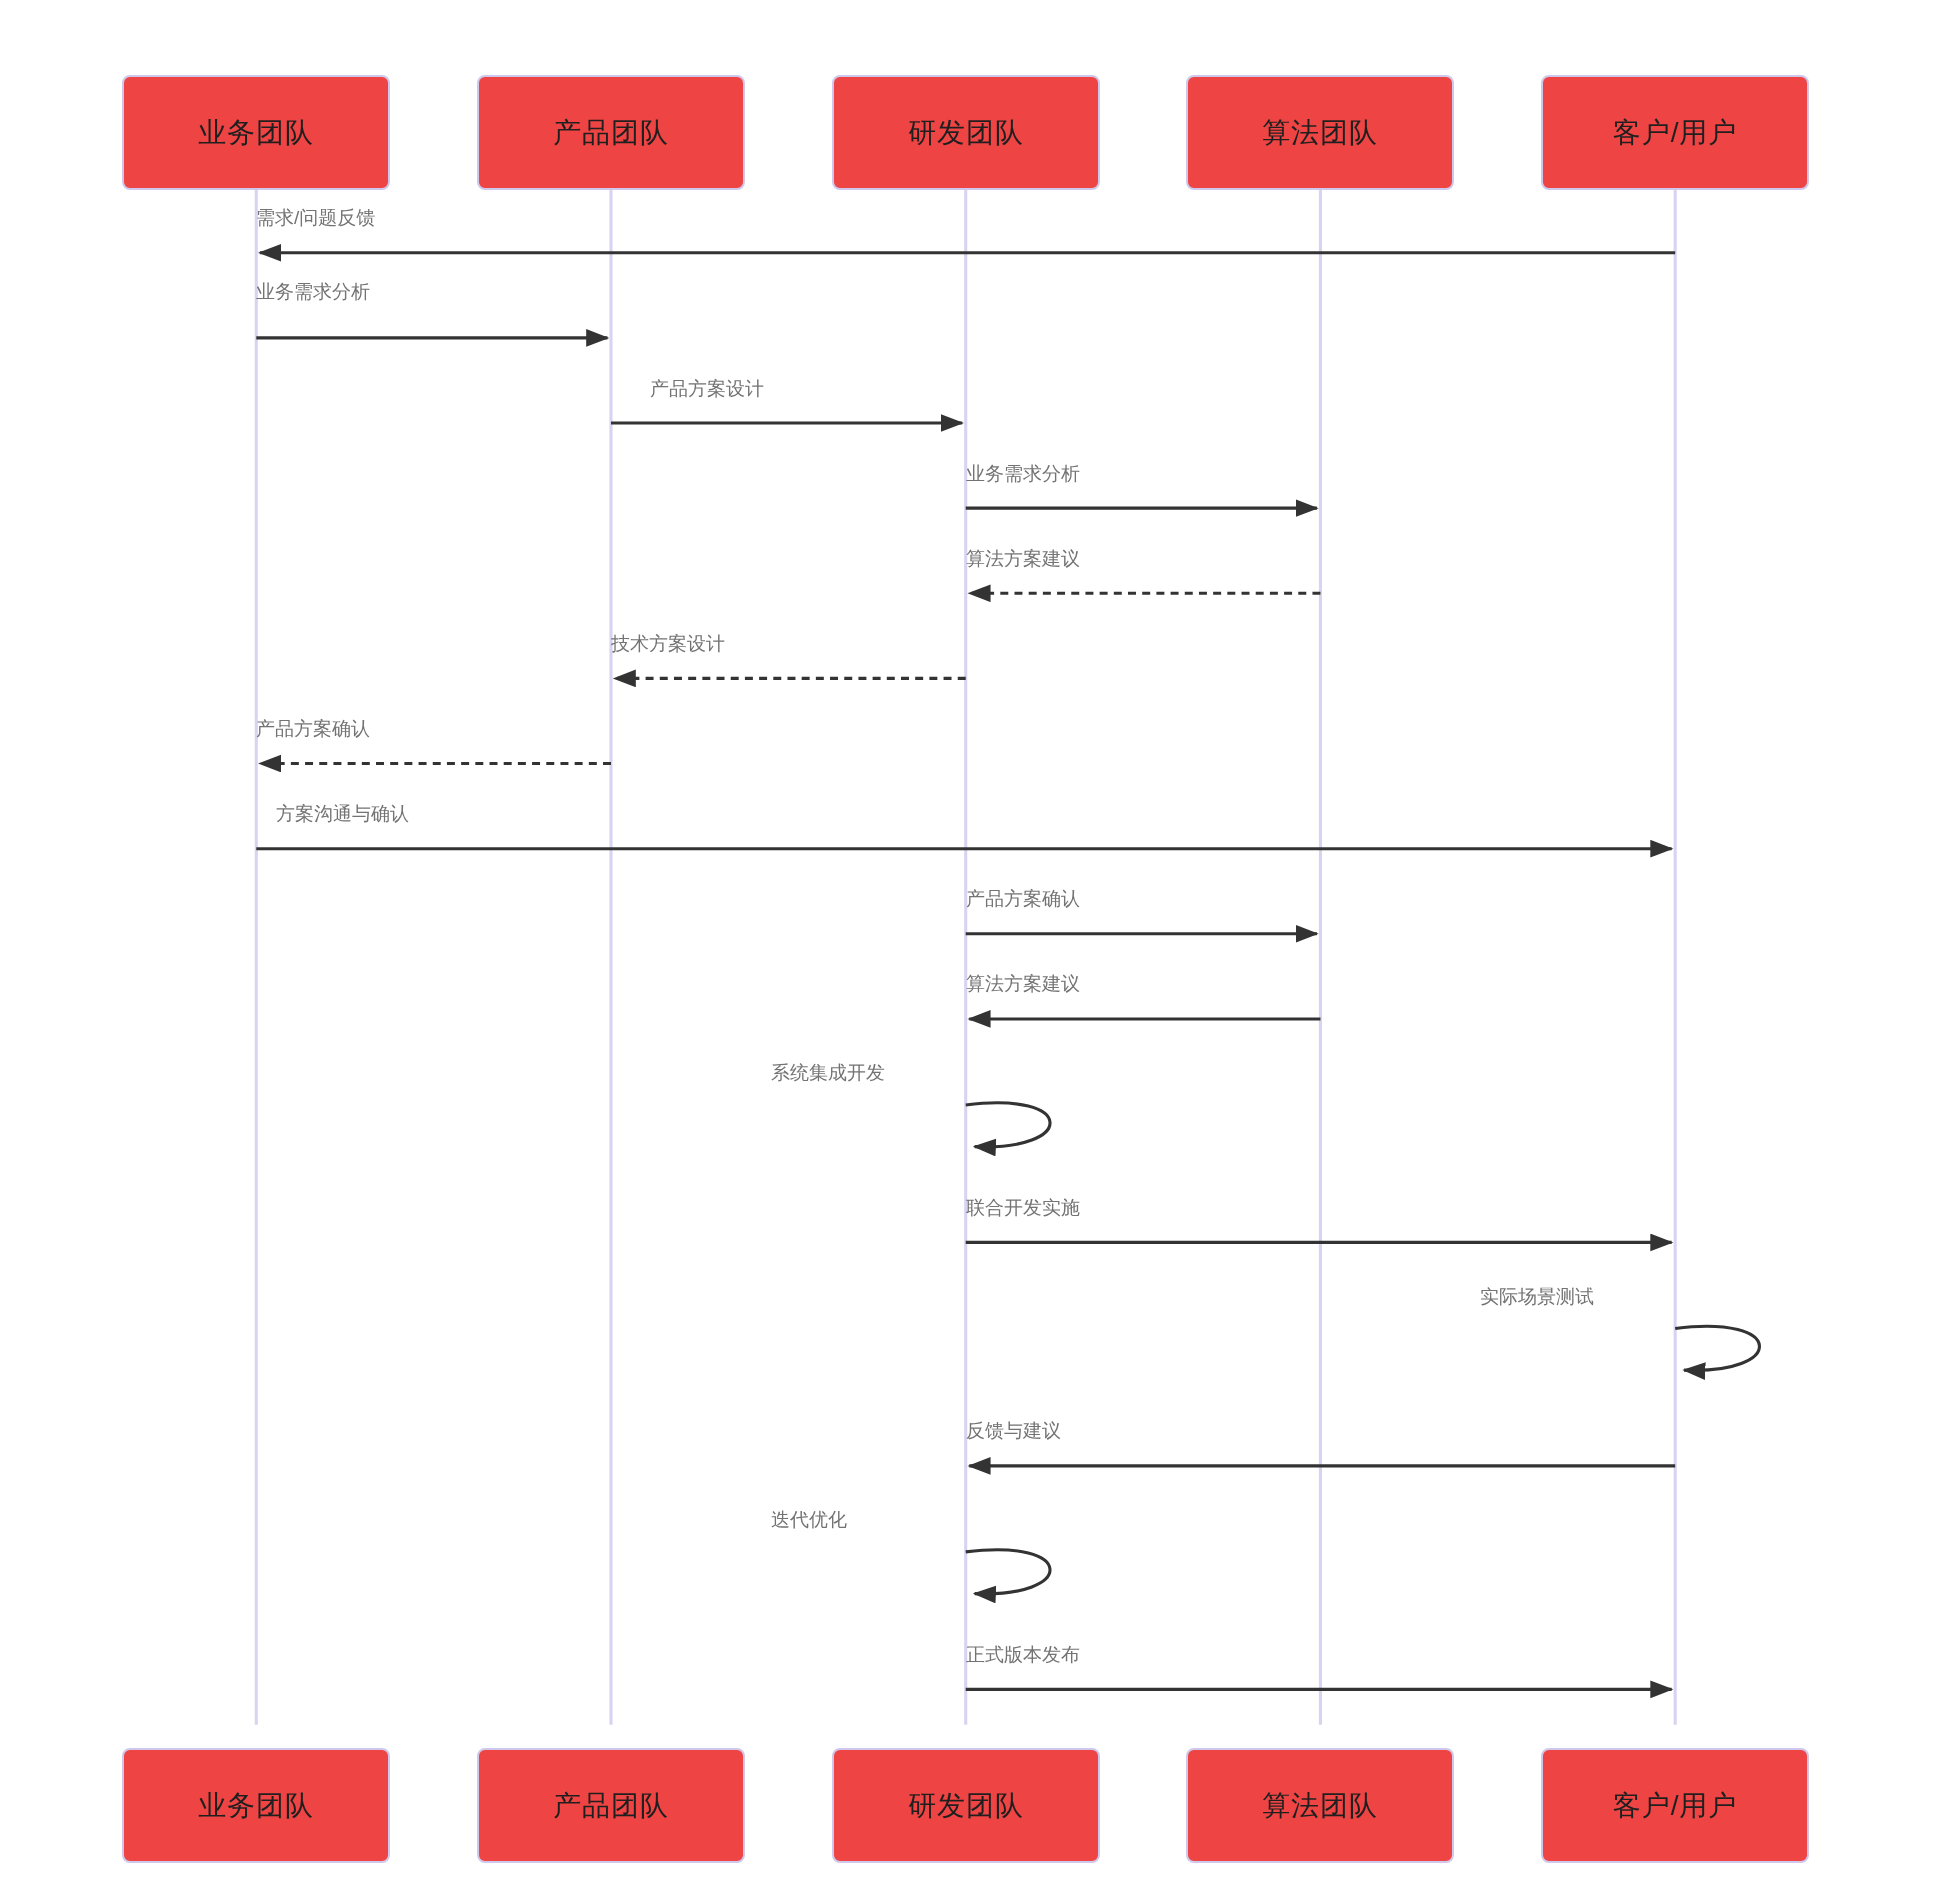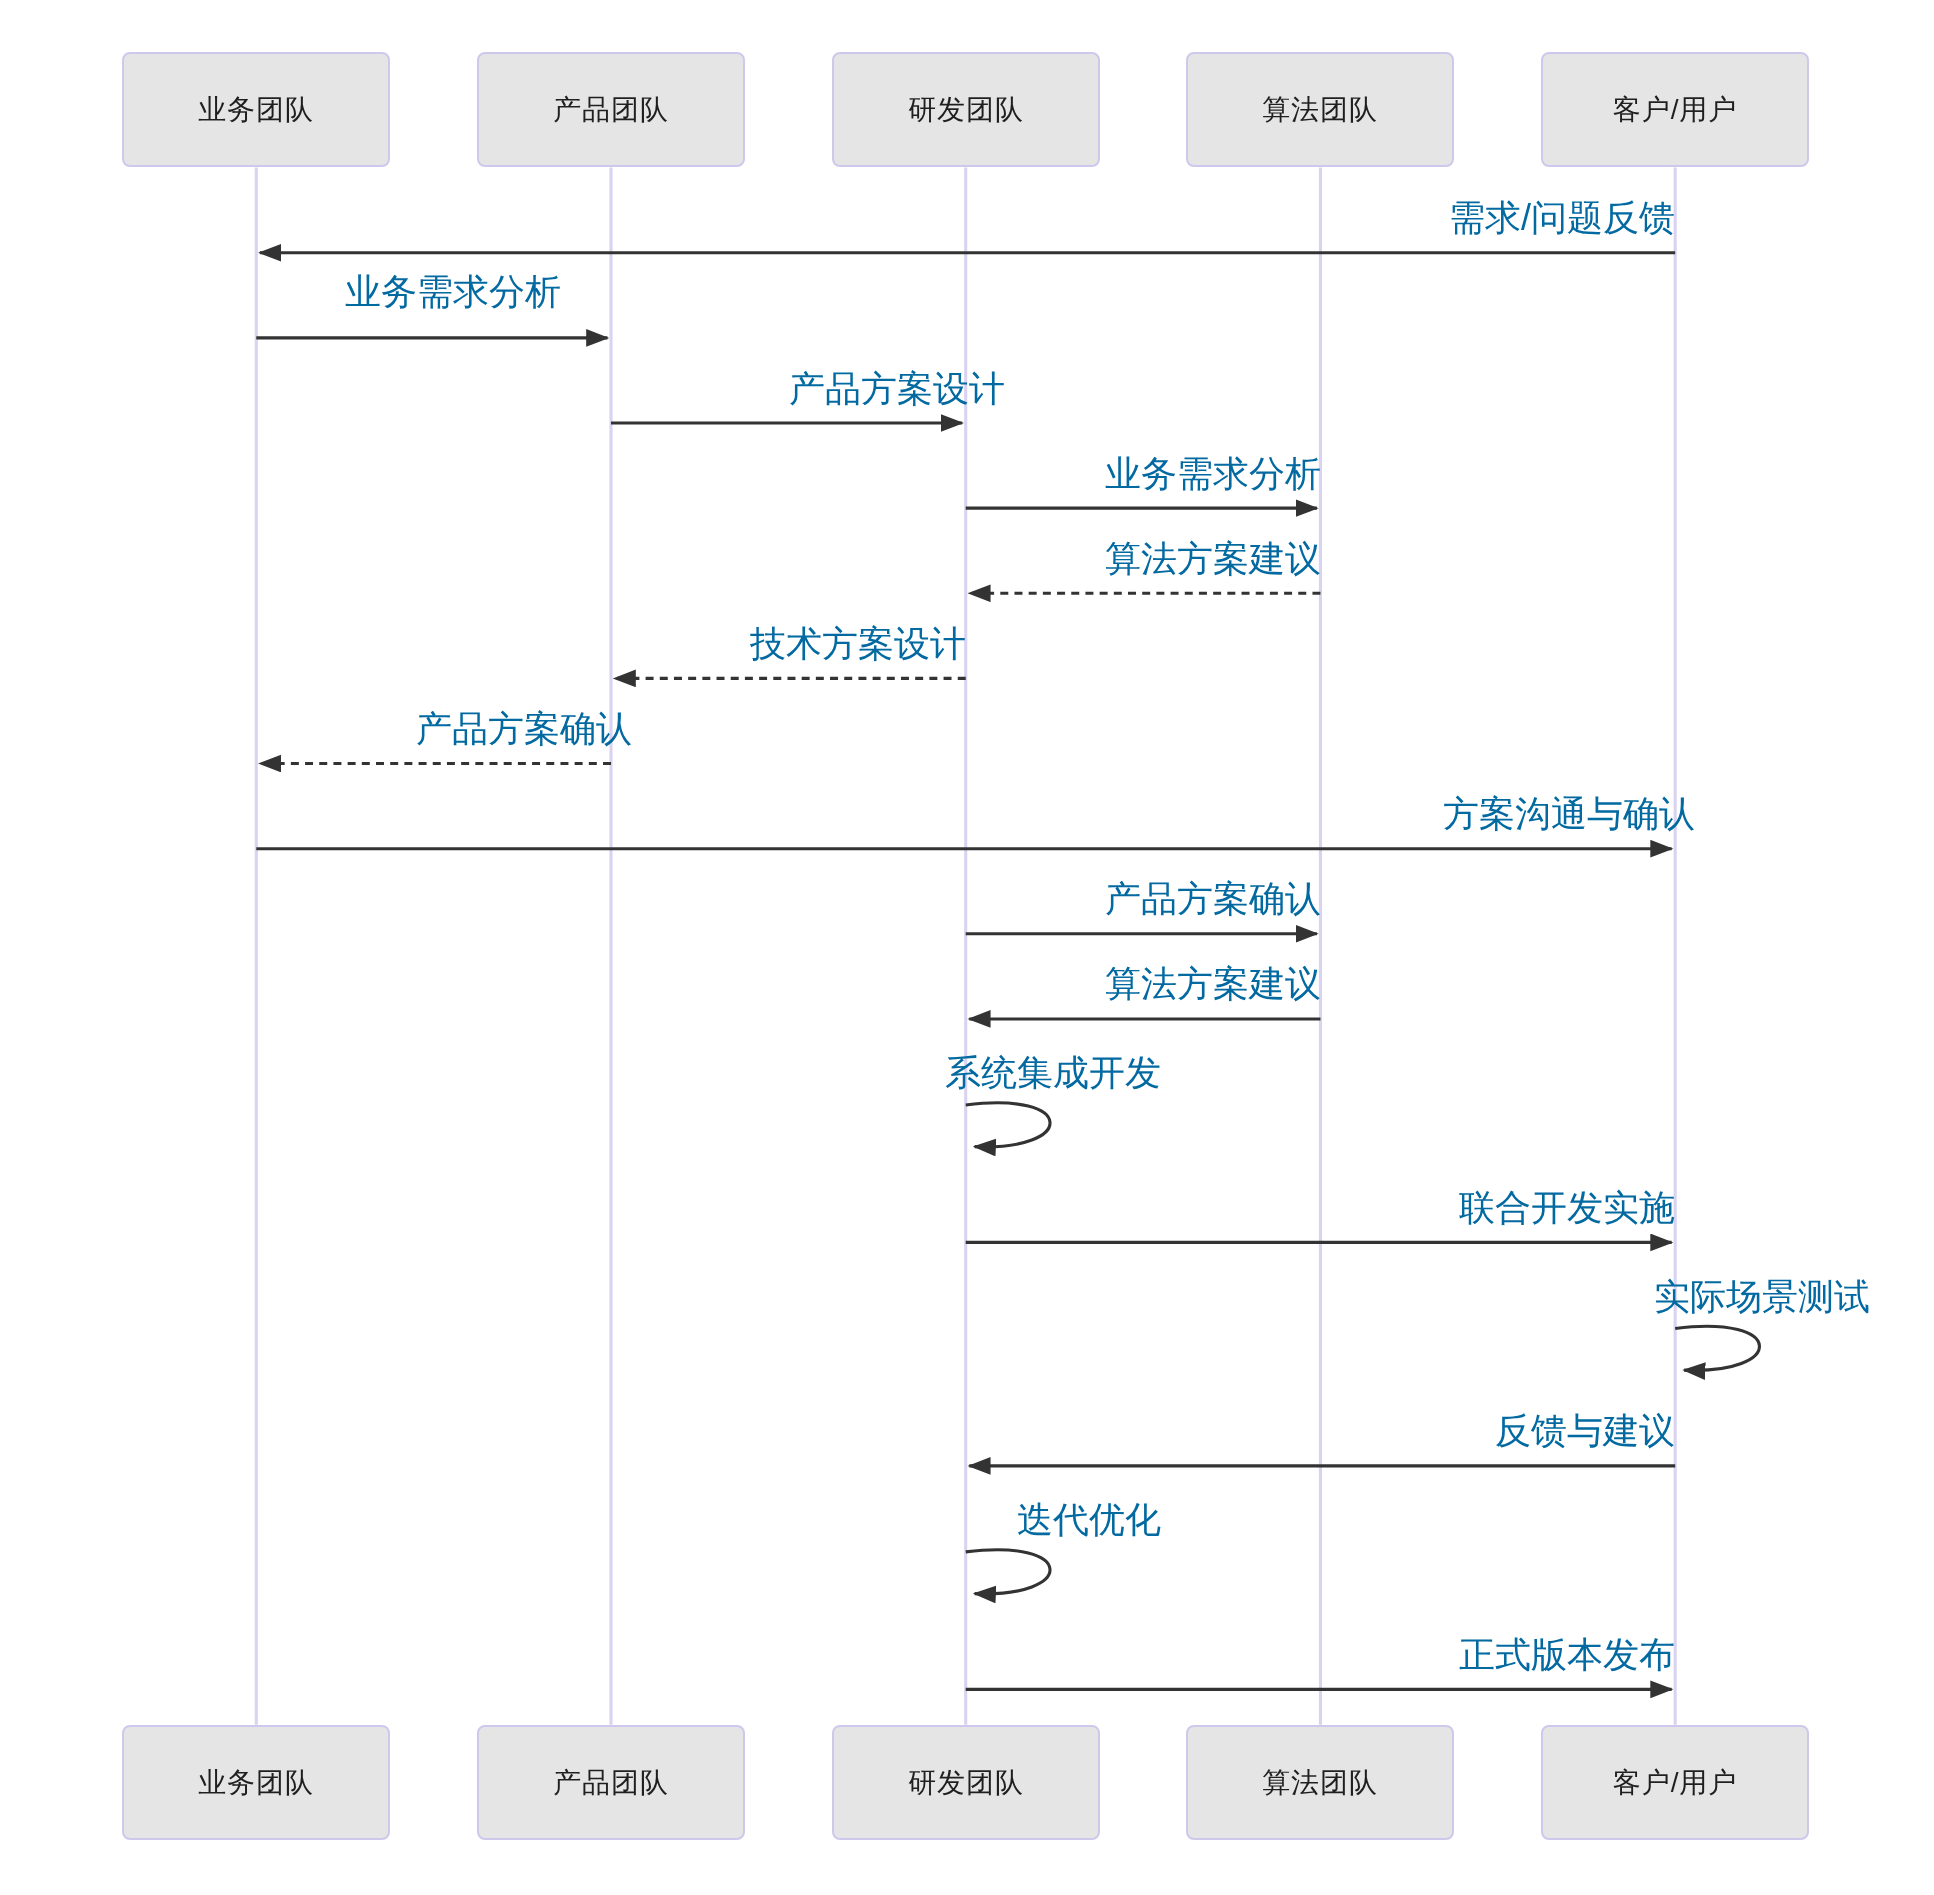--- a/index.html
+++ b/index.html
@@ -13,41 +13,42 @@
   }
   .lines-layer {
     position: absolute;
     left: 0; top: 0;
     width: 1935px; height: 1896px;
   }
   .actor-box {
     position: absolute;
     width: 268px;
     height: 115px;
-    background: #e5e5e5;
+    background: #ef4444;
     border: 2.2px solid #CFC8EC;
     border-radius: 8px;
     box-sizing: border-box;
     display: flex;
     align-items: center;
     justify-content: center;
+    margin-top: 23px;
   }
   .actor-box span {
     font-size: 28px;
     color: #1f1f1f;
     letter-spacing: 0.9px;
     white-space: nowrap;
   }
   .msg-label {
     position: absolute;
     height: 35px;
     line-height: 35px;
-    text-align: right;
-    font-size: 36px;
-    color: #0369a1;
+    text-align: left;
+    font-size: 19px;
+    color: #737373;
     white-space: nowrap;
   }
 </style>
 </head>
 <body>
 
 <div class="stage">
 
   <svg class="lines-layer" viewBox="0 0 2182 2138" xmlns="http://www.w3.org/2000/svg">
     <defs>

